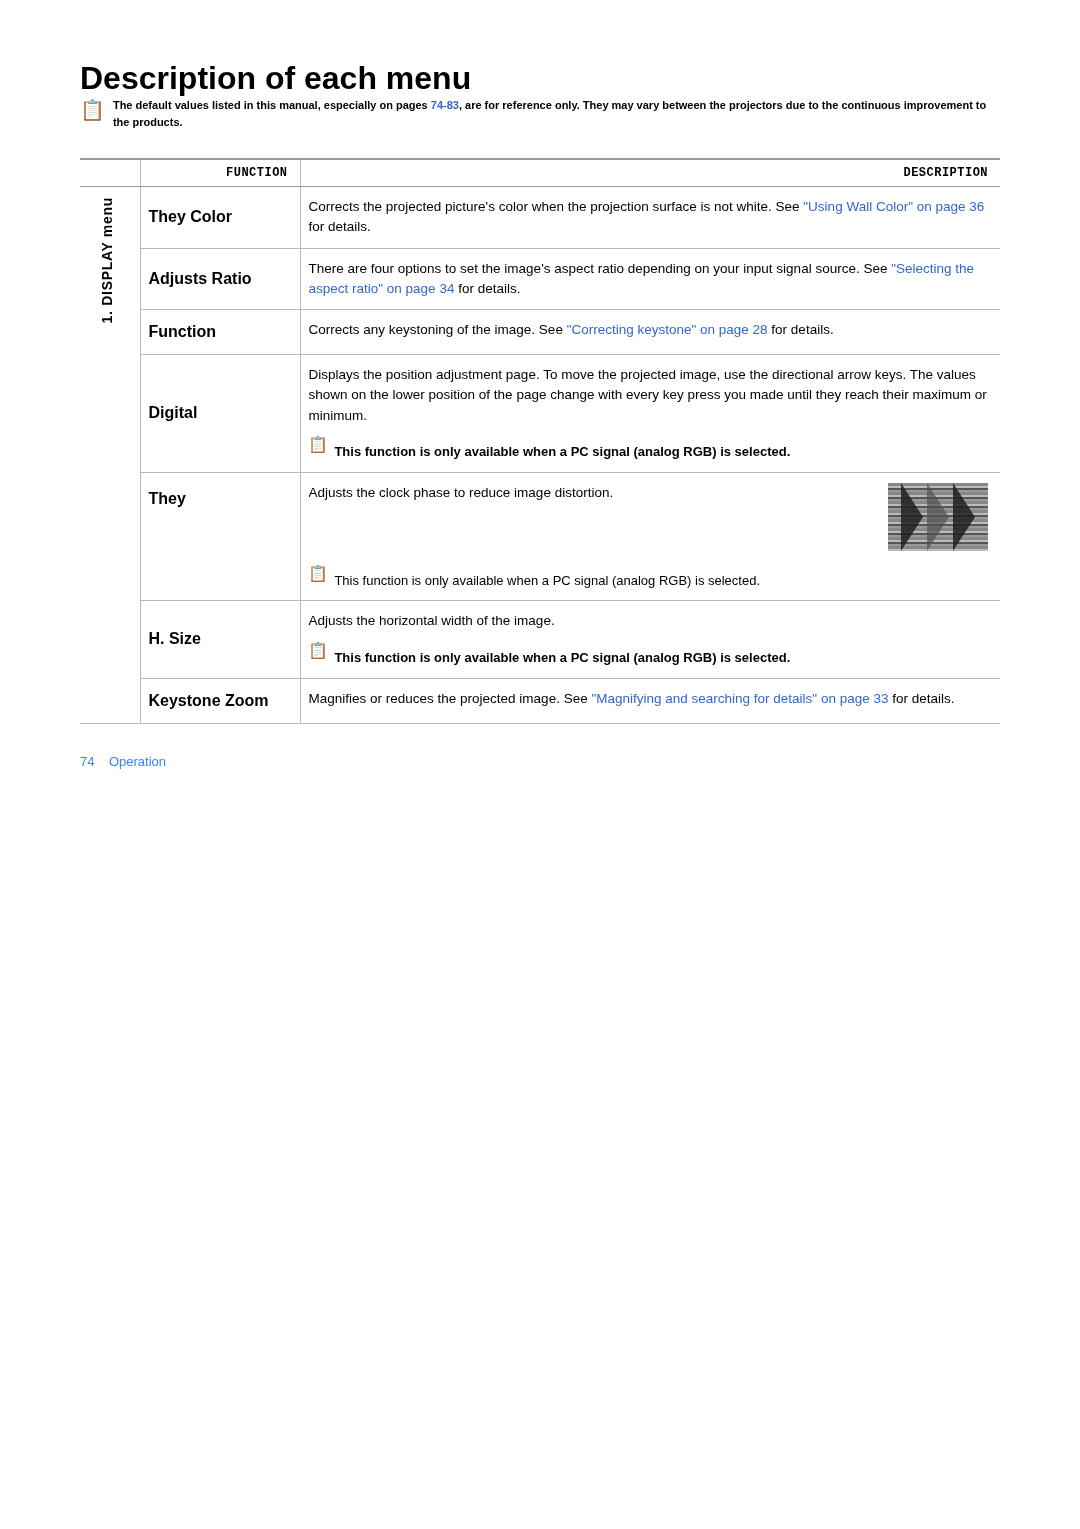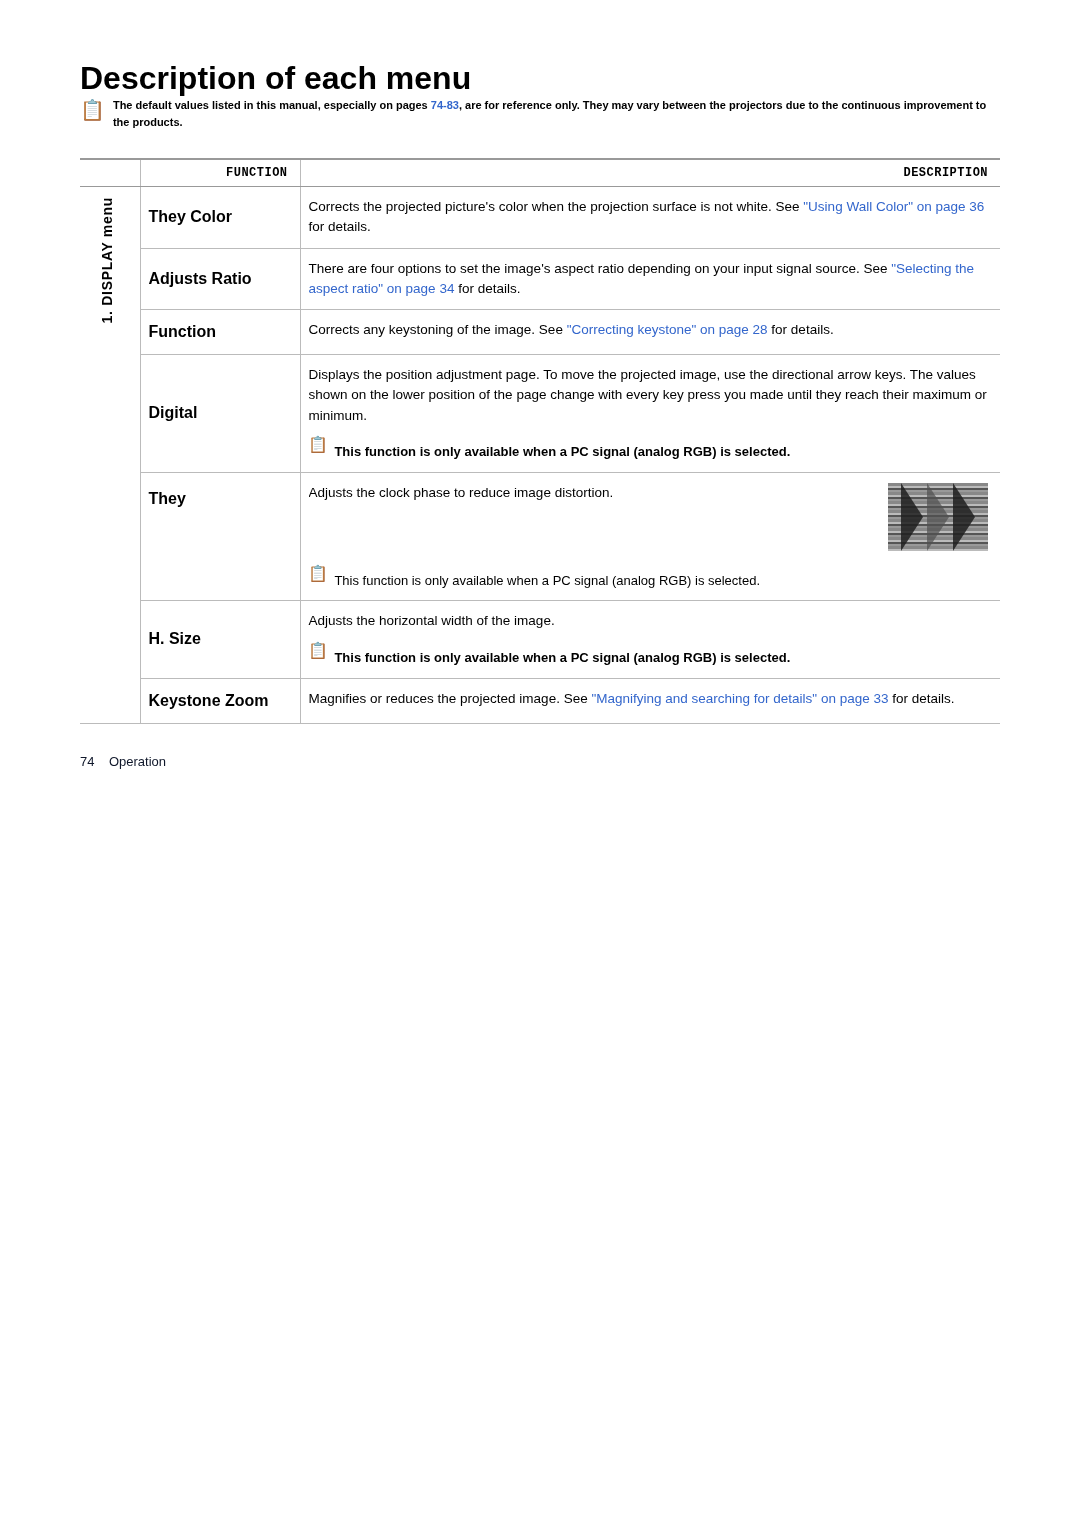--- a/index.html
+++ b/index.html
@@ -146,21 +146,21 @@
     }
     .chevron-dark {
       border-left: 22px solid rgba(30,30,30,0.85);
     }
     .chevron-med {
       border-left: 22px solid rgba(80,80,80,0.7);
     }
     .footer {
       margin-top: 30px;
       font-size: 13px;
-      color: #0f172a;
+      color: #3b82f6;
     }
   </style>
 </head>
 <body>
 
 <h1>Description of each menu</h1>
 
 <div class="note-box">
   <span class="note-icon">📋</span>
   <div class="note-text">

